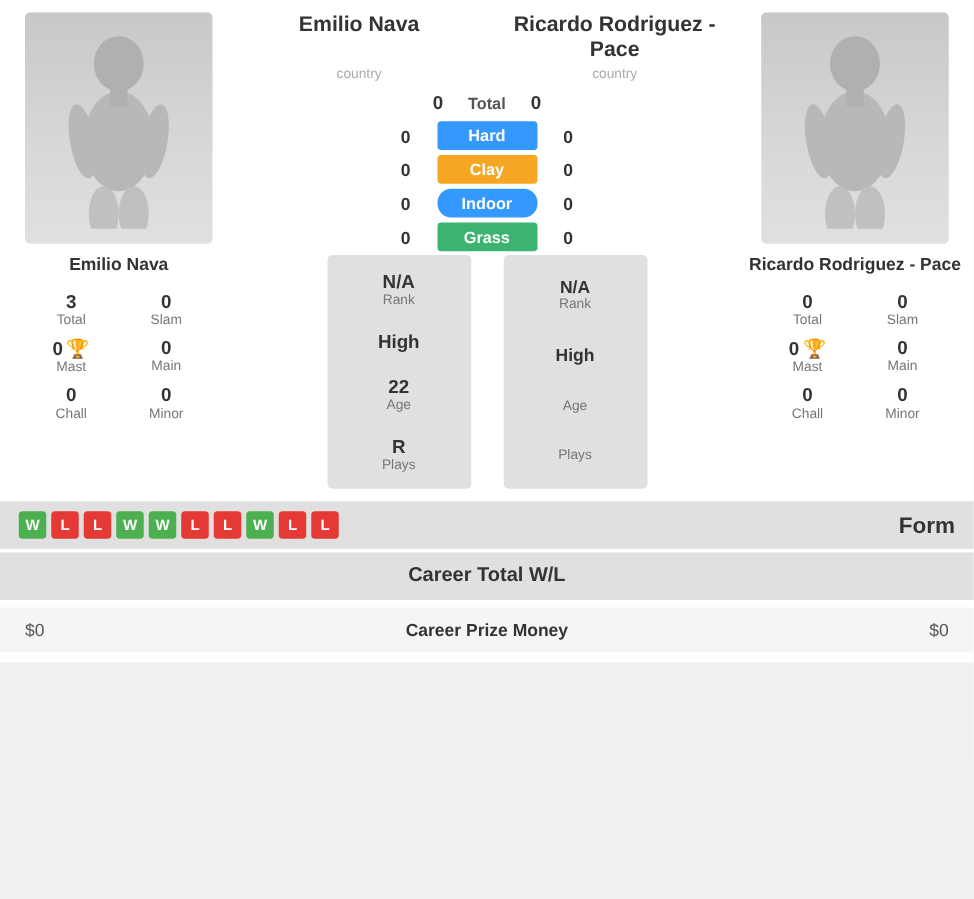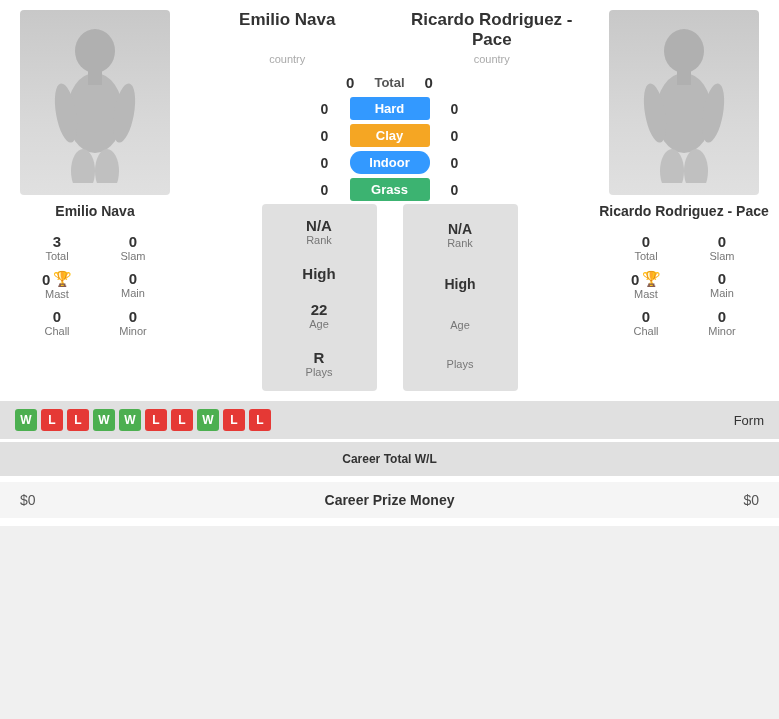--- a/index.html
+++ b/index.html
@@ -278,30 +278,30 @@
       display: flex;
       align-items: center;
       justify-content: center;
     }
 
     .fbadge-W { background: #4caf50; }
     .fbadge-L { background: #e53935; }
 
     .form-title {
       margin-left: auto;
-      font-weight: normal;
-      font-size: 13px;
+      font-weight: bold;
+      font-size: 18px;
     }
 
     .info-row {
       background: #e0e0e0;
       padding: 10px 20px;
       text-align: center;
       font-weight: bold;
-      font-size: 12px;
+      font-size: 16px;
     }
 
     .info-row.white {
       background: #f5f5f5;
     }
 
     .prize-info-row {
       display: flex;
       flex-direction: row;
       justify-content: space-between;

